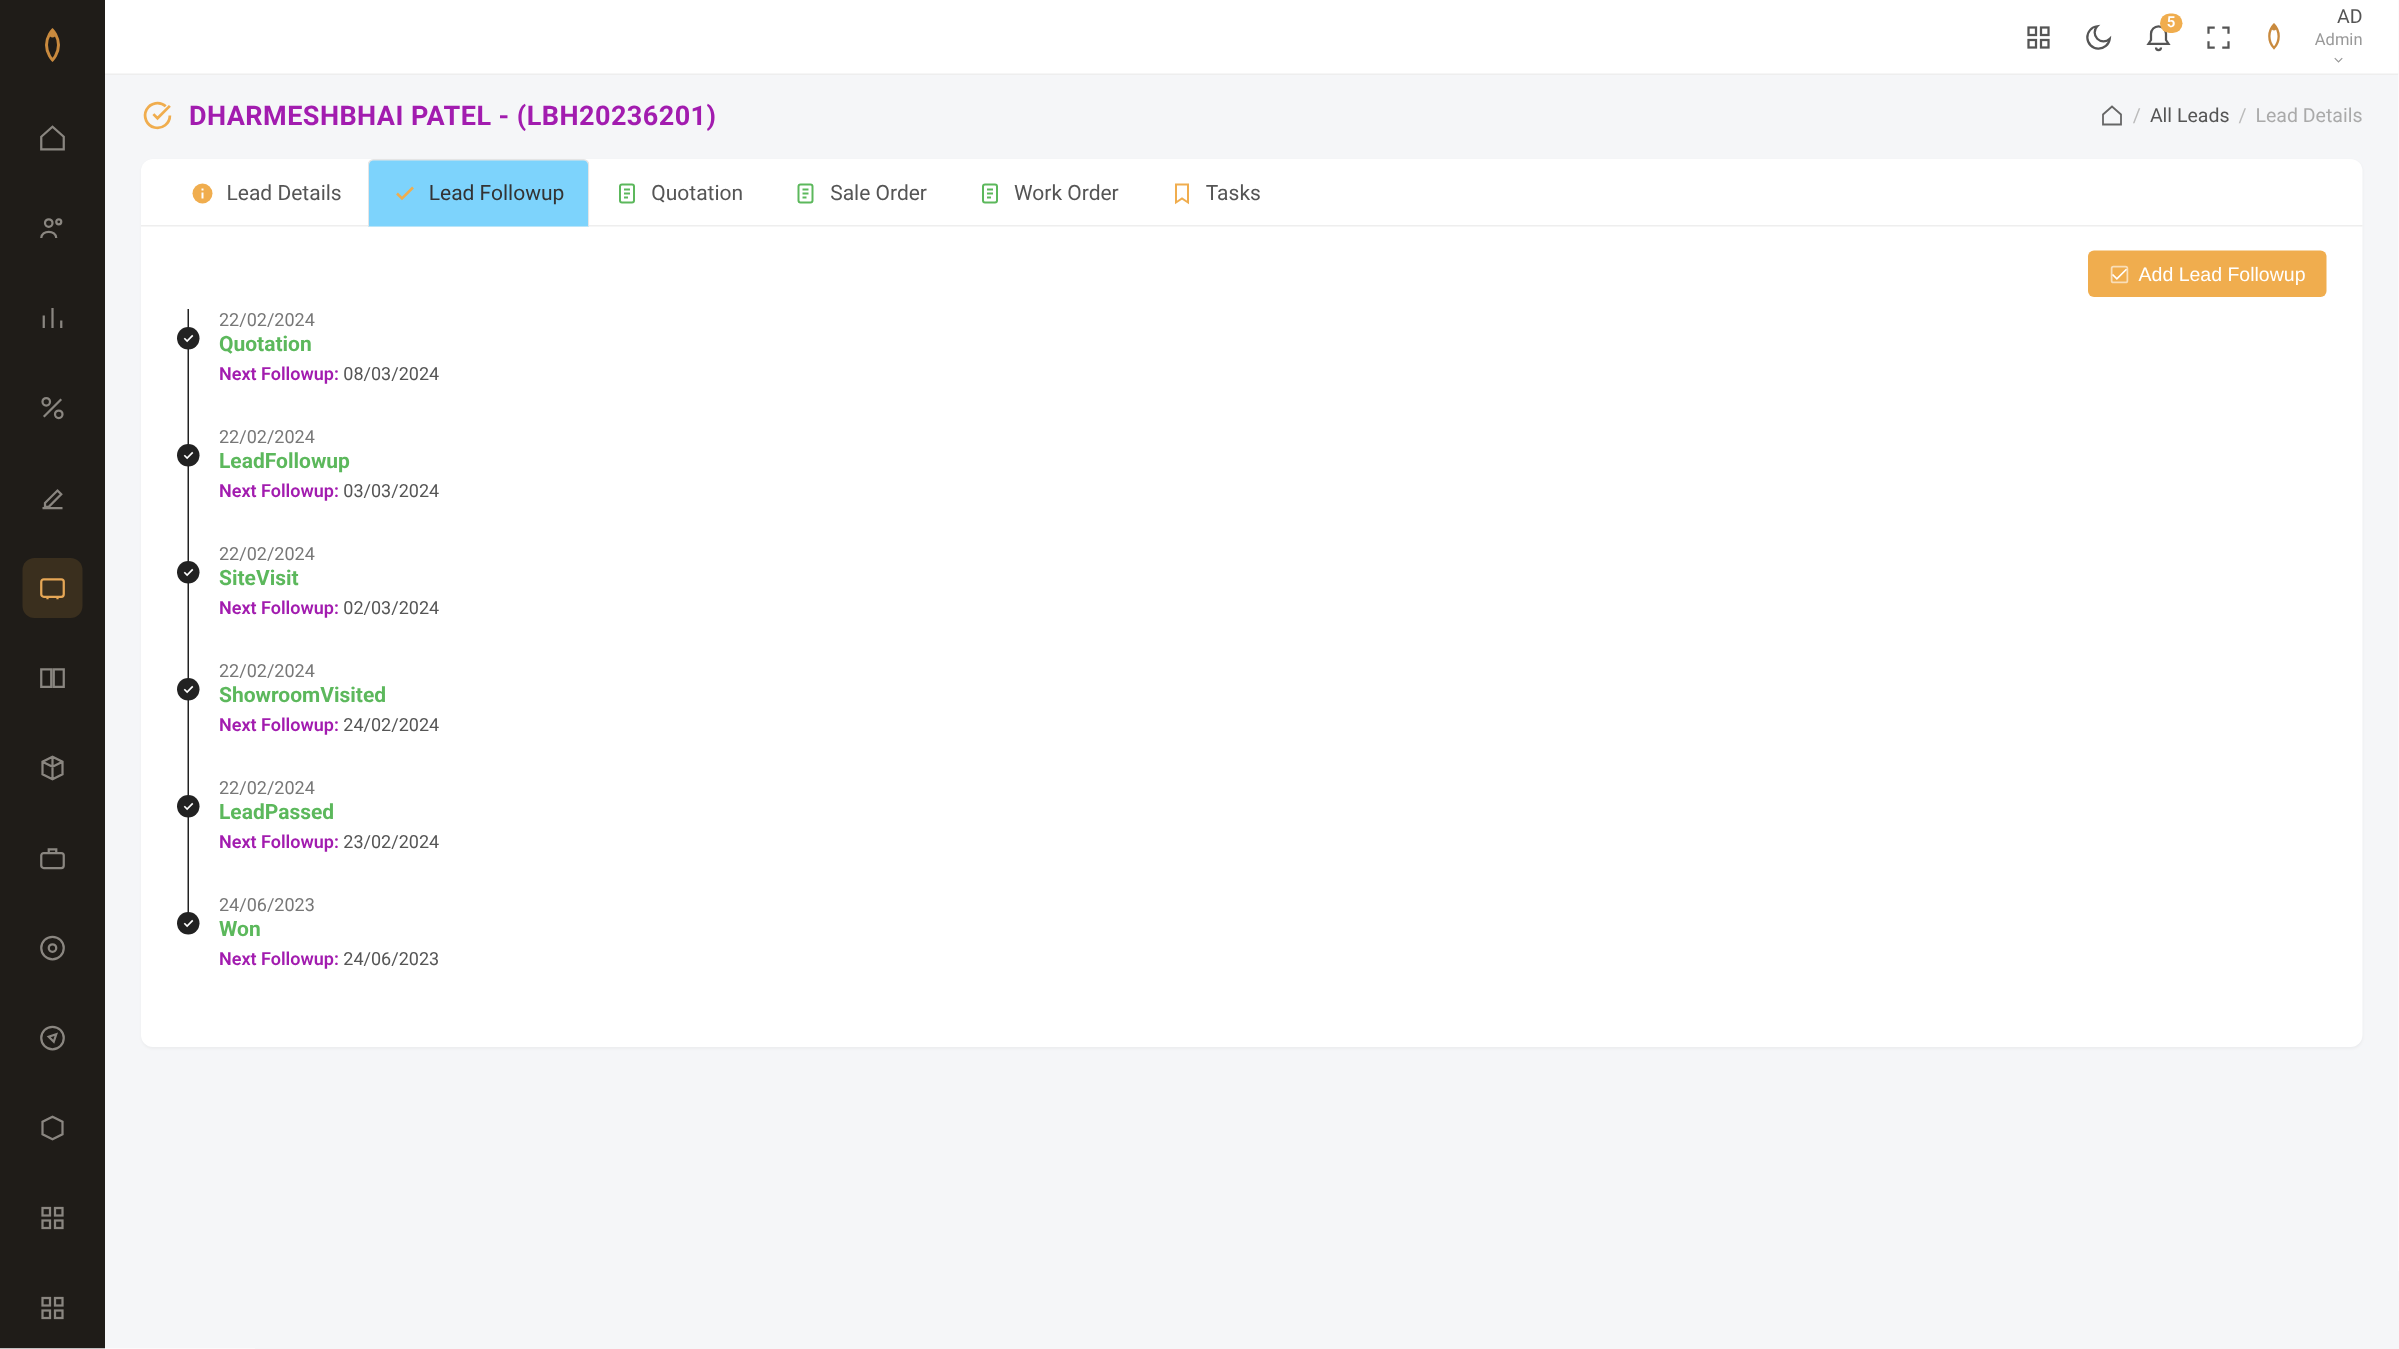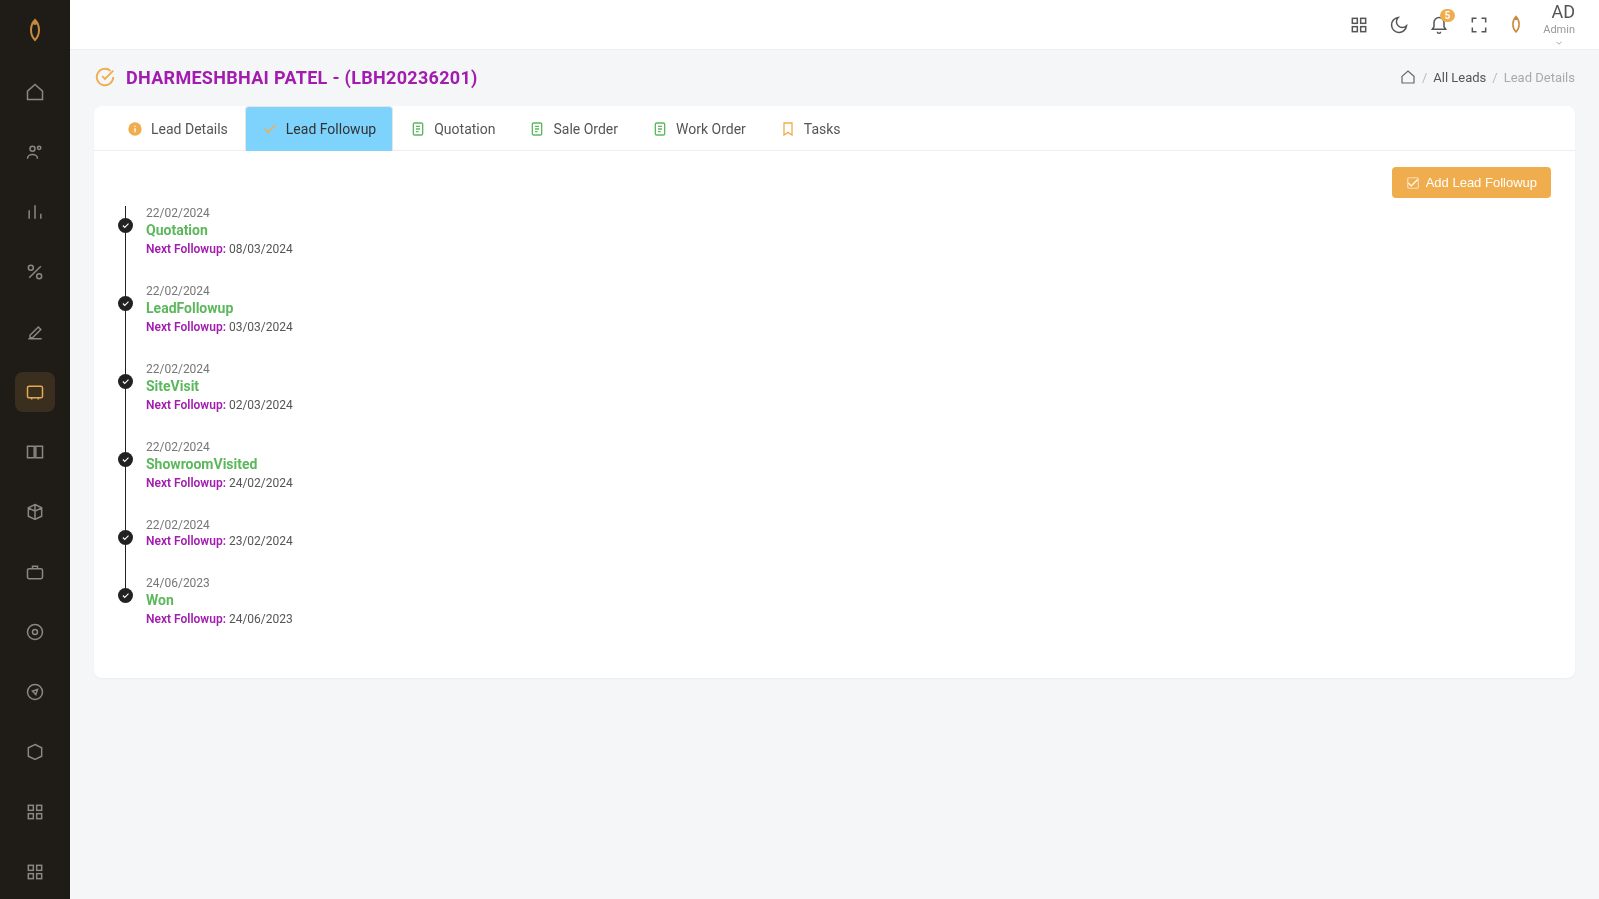--- a/index.html
+++ b/index.html
@@ -14,21 +14,21 @@
 .sidebar .nav-item.active { background: #3a2f1e; color: #e6a756; }
 
 
 .main { flex: 1; display: flex; flex-direction: column; }
 
 
 .topbar { height: 50px; background: #fff; display: flex; align-items: center; justify-content: flex-end; padding: 0 24px; gap: 20px; border-bottom: 1px solid #eee; }
 .topbar .icon-btn { color: #555; cursor: pointer; position: relative; display: flex; align-items: center; }
 .badge { position: absolute; top: -6px; right: -6px; background: #f0ad4e; color: #fff; font-size: 10px; font-weight: 600; border-radius: 8px; padding: 1px 5px; }
 .user-block { display: flex; flex-direction: column; align-items: flex-end; line-height: 1.2; }
-.user-block .uname { font-size: 18px; color: #555; }
+.user-block .uname { font-size: 13px; color: #555; }
 .user-block .urole { font-size: 11px; color: #999; display: flex; align-items: center; gap: 2px; flex-direction: column; }
 
 
 .page-header { display: flex; align-items: center; justify-content: space-between; padding: 16px 24px 8px; }
 .page-title-wrap { display: flex; align-items: center; gap: 10px; }
 .page-title-wrap .title-icon { color: #f0ad4e; }
 .page-title { font-size: 18px; font-weight: 700; color: #a21caf; letter-spacing: 0.3px; }
 .breadcrumb { font-size: 13px; color: #888; display: flex; align-items: center; gap: 6px; }
 .breadcrumb .crumb { color: #555; cursor: pointer; }
 .breadcrumb .crumb.current { color: #aaa; cursor: default; }
@@ -338,20 +338,21 @@
             <div class="t-title">ShowroomVisited</div>
             <div class="t-next"><span class="t-next-label">Next Followup:</span> <span class="t-next-date">24/02/2024</span></div>
           </div>
           <div class="timeline-item">
             <div class="timeline-dot">
               <svg viewBox="0 0 24 24">
                 <path d="M5 12l5 5L20 7"></path>
               </svg>
             </div>
             <div class="t-date">22/02/2024</div>
+            <div class="t-title">LeadPassed</div>
             <div class="t-next"><span class="t-next-label">Next Followup:</span> <span class="t-next-date">23/02/2024</span></div>
           </div>
           <div class="timeline-item">
             <div class="timeline-dot">
               <svg viewBox="0 0 24 24">
                 <path d="M5 12l5 5L20 7"></path>
               </svg>
             </div>
             <div class="t-date">24/06/2023</div>
             <div class="t-title">Won</div>

